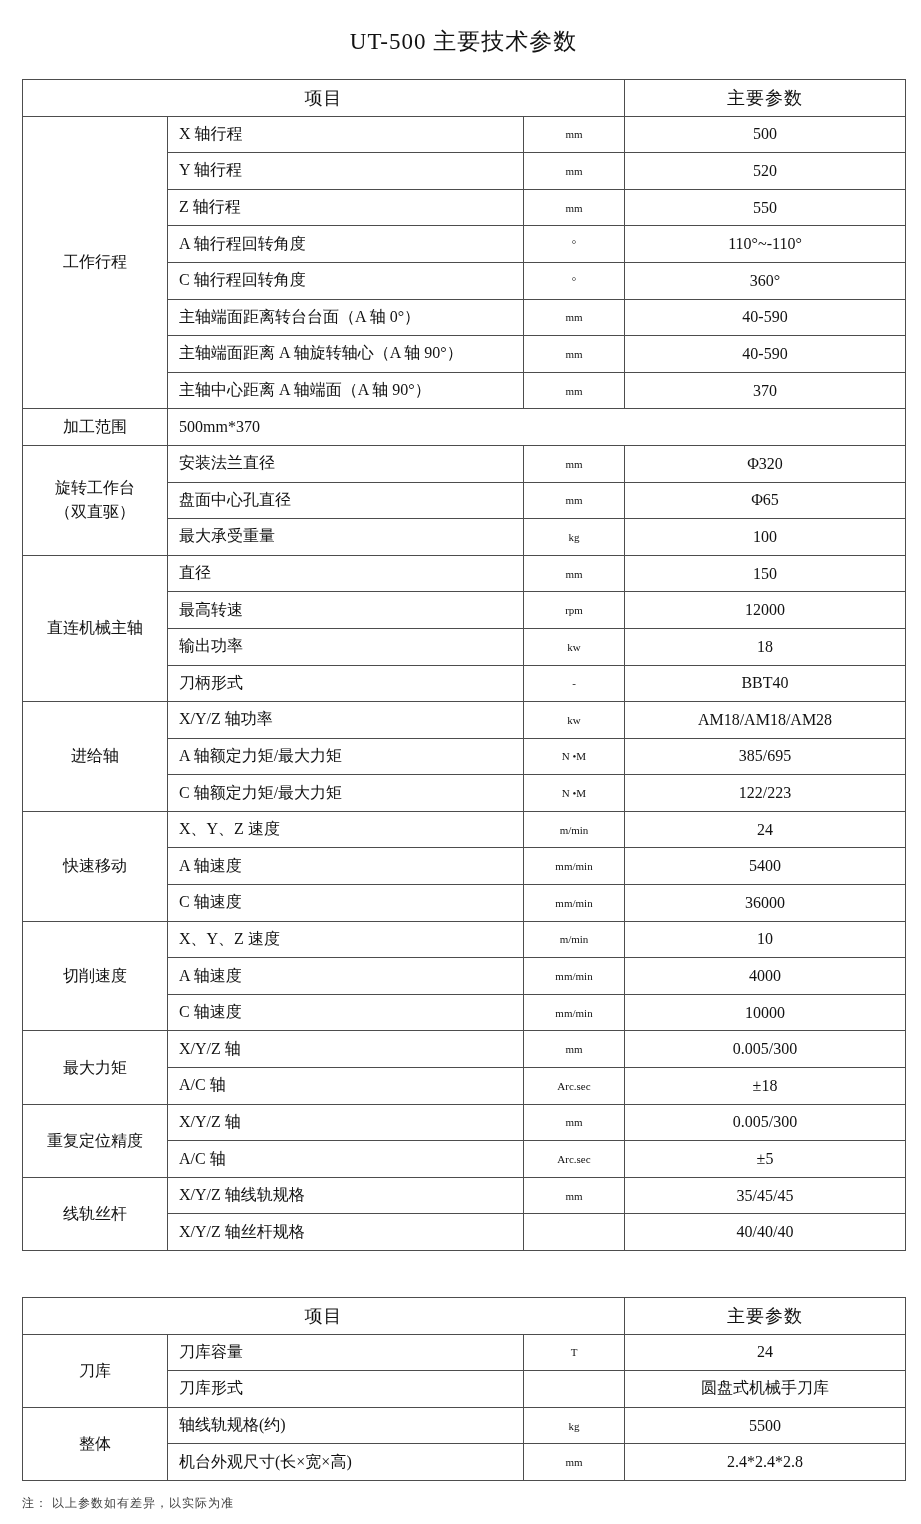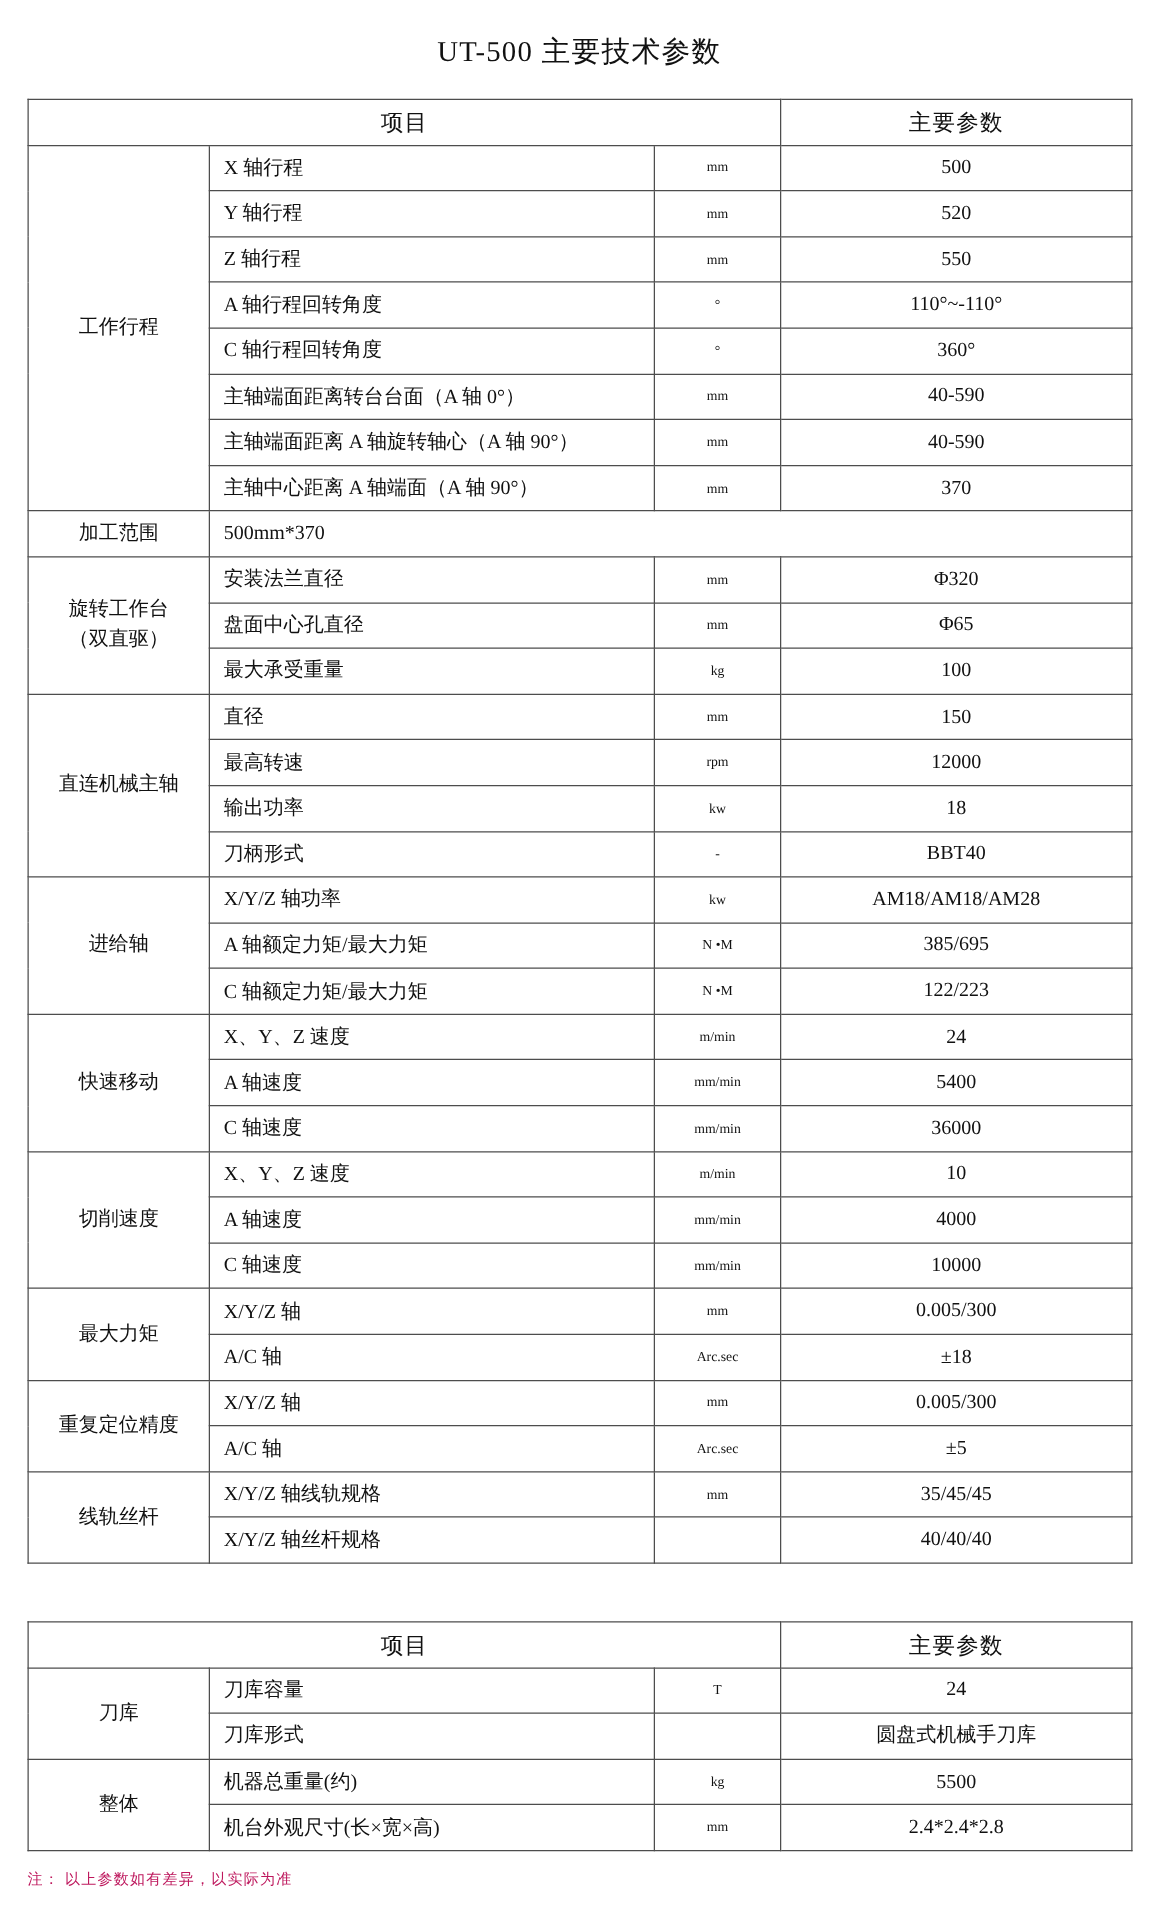--- a/index.html
+++ b/index.html
@@ -44,21 +44,21 @@
     font-size:11px; text-align:center;
   }
   td.c-value {
     font-size:16px; text-align:center;
   }
   td.c-merged {
     font-size:16px; text-align:left; padding-left:11px;
   }
   .gap-between-tables { height:46px; }
   .note {
-    margin-top:14px; font-size:12px; color:#be185d; letter-spacing:1px;
+    margin-top:14px; font-size:12px; color:#404040; letter-spacing:1px;
   }
 </style>
 </head>
 <body>
 
 <div class="page">
 
   <h1 class="title">UT-500 主要技术参数</h1>
   <div class="title-spacer"></div>
 
@@ -265,21 +265,21 @@
           <td class="c-unit">T</td>
           <td class="c-value">24</td>
         </tr>
         <tr>
           <td class="c-item">刀库形式</td>
           <td class="c-unit"></td>
           <td class="c-value">圆盘式机械手刀库</td>
         </tr>
         <tr>
           <td class="c-group" rowspan="2">整体</td>
-          <td class="c-item">机器总重量(约)</td>
+          <td class="c-item">轴线轨规格(约)</td>
           <td class="c-unit">kg</td>
           <td class="c-value">5500</td>
         </tr>
         <tr>
           <td class="c-item">机台外观尺寸(长×宽×高)</td>
           <td class="c-unit">mm</td>
           <td class="c-value">2.4*2.4*2.8</td>
         </tr>
       </tbody>
   </table>

